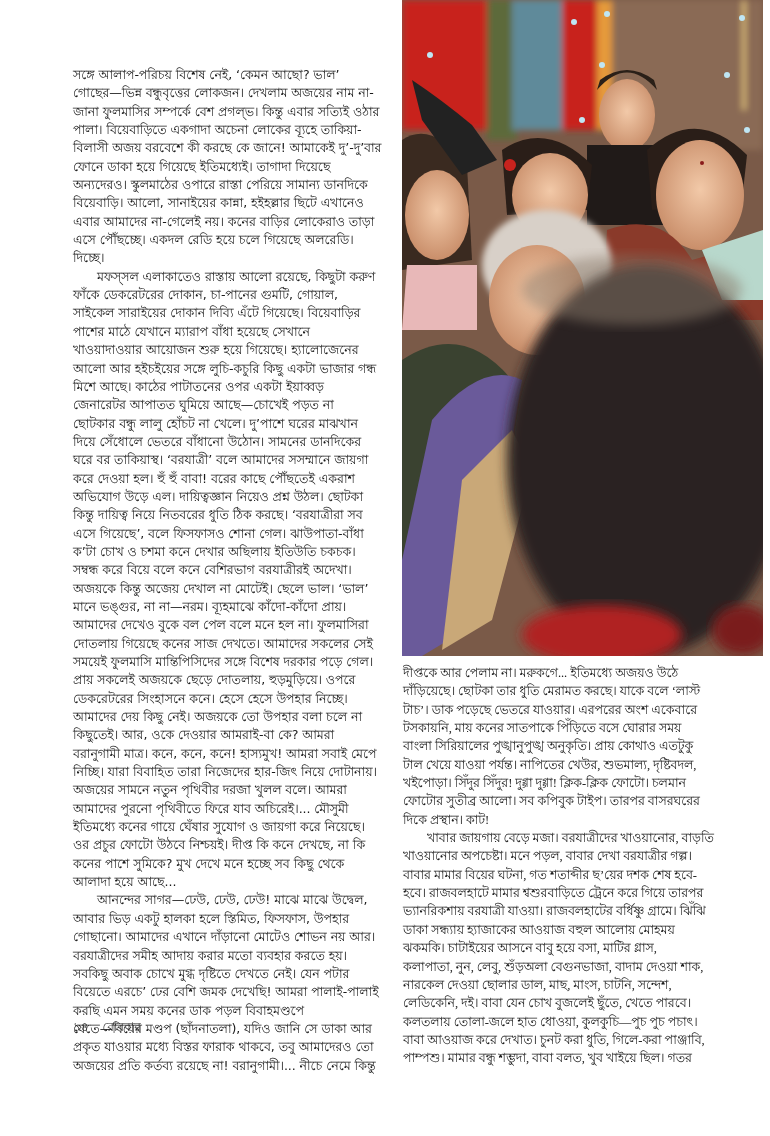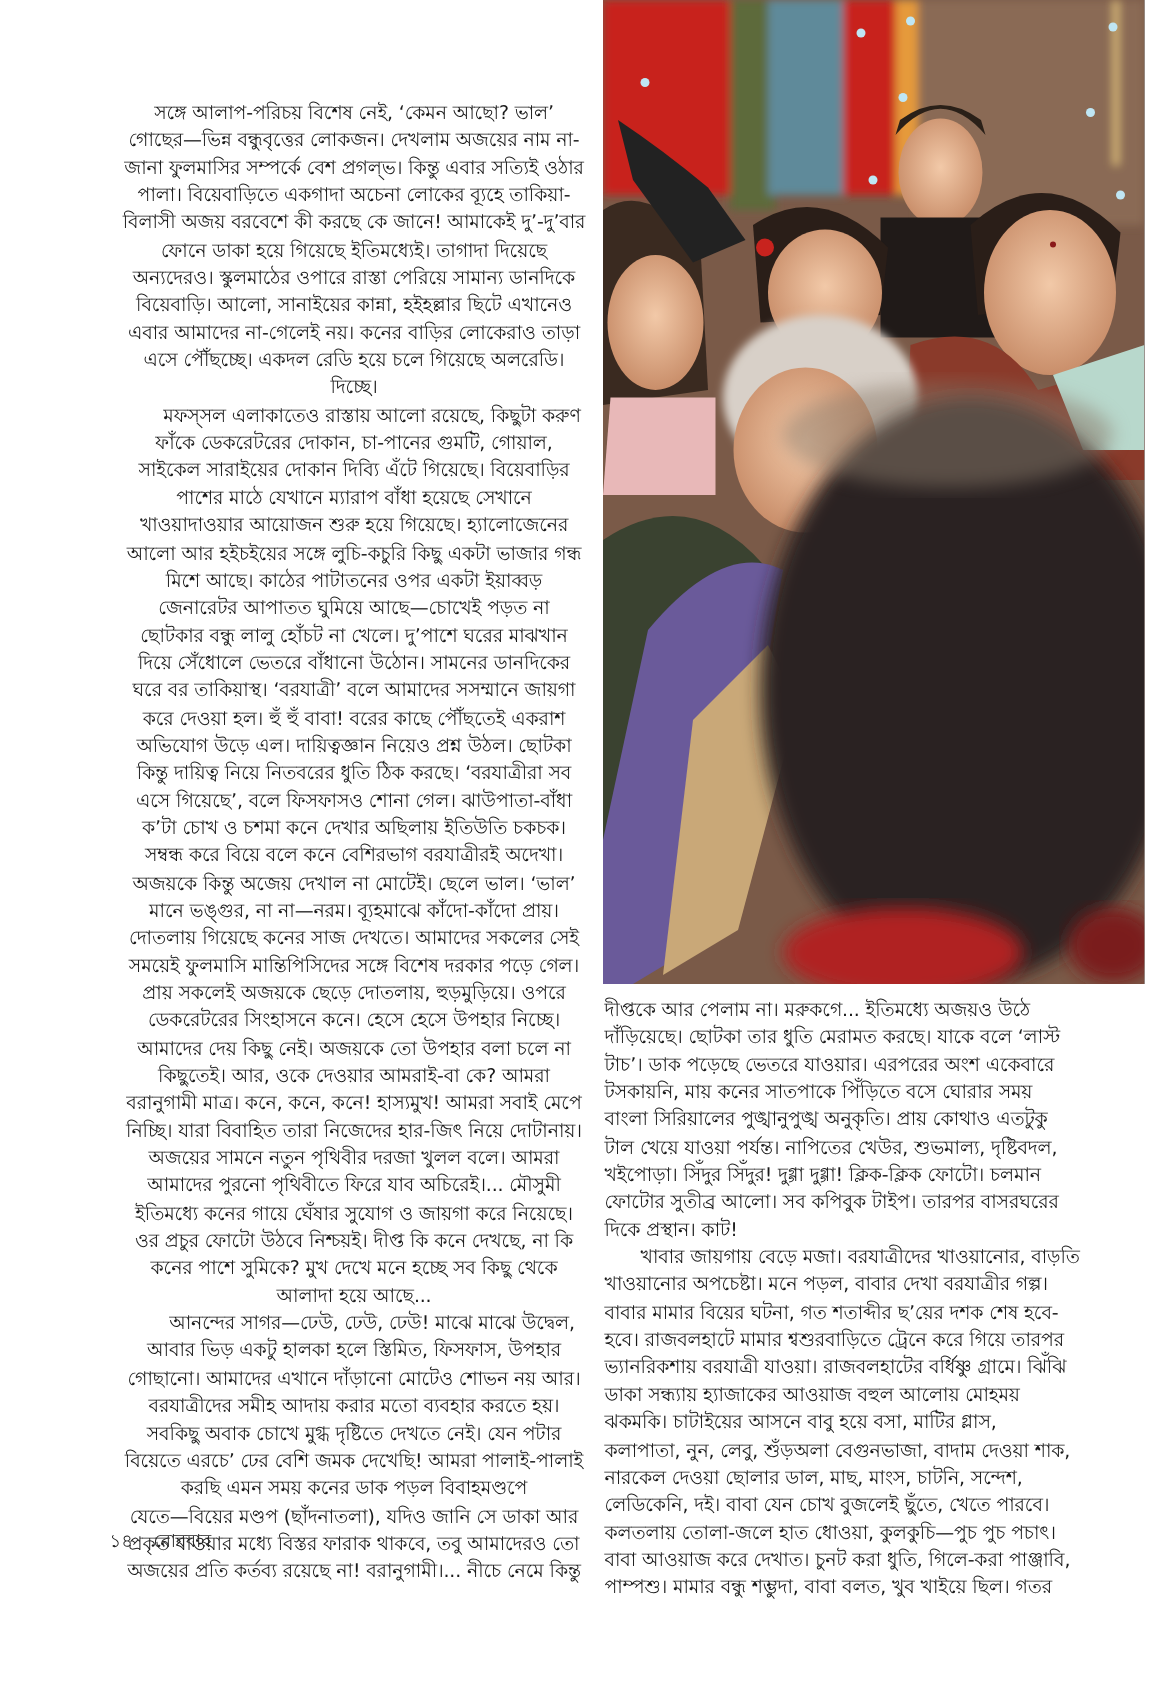--- a/index.html
+++ b/index.html
@@ -1,20 +1,20 @@
 <!DOCTYPE html>
 <html><head>
 <meta charset="utf-8">
 <style>
   html, body { margin: 0; padding: 0; background: #ffffff; }
   body { width: 770px; height: 1136px; position: relative; overflow: hidden;
          font-family: "DejaVu Sans", sans-serif; color: #1a1a1a; }
   .col { position: absolute; font-size: 12.6px; line-height: 18.35px; letter-spacing: -0.1px; }
-  .col-left { left: 73px; top: 66px; width: 326px; text-align: center; }
-  .col-right { left: 403px; top: 664px; width: 358px; }
+  .col-left { left: 73px; top: 66px; width: 326px; }
+  .col-right { left: 403px; top: 664px; width: 358px; font-family: Liberation Serif, serif; }
   .line { white-space: nowrap; overflow: visible; display: block; }
   .indent { padding-left: 24px; }
   .photo { position: absolute; left: 402px; top: 0; width: 361px; height: 656px; overflow: hidden; background: #3a2a22; }
   .photo svg { display: block; }
   .footer { position: absolute; left: 73px; top: 1018px; font-size: 12px; color: #222; }
   .footer .pg { margin-right: 10px; }
 </style>
 </head>
 <body>
 
@@ -42,20 +42,21 @@
     <span class="line">দিয়ে সেঁধোলে ভেতরে বাঁধানো উঠোন। সামনের ডানদিকের</span>
     <span class="line">ঘরে বর তাকিয়াস্থ। ‘বরযাত্রী’ বলে আমাদের সসম্মানে জায়গা</span>
     <span class="line">করে দেওয়া হল। হুঁ হুঁ বাবা! বরের কাছে পৌঁছতেই একরাশ</span>
     <span class="line">অভিযোগ উড়ে এল। দায়িত্বজ্ঞান নিয়েও প্রশ্ন উঠল। ছোটকা</span>
     <span class="line">কিন্তু দায়িত্ব নিয়ে নিতবরের ধুতি ঠিক করছে। ‘বরযাত্রীরা সব</span>
     <span class="line">এসে গিয়েছে’, বলে ফিসফাসও শোনা গেল। ঝাউপাতা-বাঁধা</span>
     <span class="line">ক’টা চোখ ও চশমা কনে দেখার অছিলায় ইতিউতি চকচক।</span>
     <span class="line">সম্বন্ধ করে বিয়ে বলে কনে বেশিরভাগ বরযাত্রীরই অদেখা।</span>
     <span class="line">অজয়কে কিন্তু অজেয় দেখাল না মোটেই। ছেলে ভাল। ‘ভাল’</span>
     <span class="line">মানে ভঙ্গুর, না না—নরম। ব্যূহমাঝে কাঁদো-কাঁদো প্রায়।</span>
+    <span class="line">আমাদের দেখেও বুকে বল পেল বলে মনে হল না। ফুলমাসিরা</span>
     <span class="line">দোতলায় গিয়েছে কনের সাজ দেখতে। আমাদের সকলের সেই</span>
     <span class="line">সময়েই ফুলমাসি মান্তিপিসিদের সঙ্গে বিশেষ দরকার পড়ে গেল।</span>
     <span class="line">প্রায় সকলেই অজয়কে ছেড়ে দোতলায়, হুড়মুড়িয়ে। ওপরে</span>
     <span class="line">ডেকরেটরের সিংহাসনে কনে। হেসে হেসে উপহার নিচ্ছে।</span>
     <span class="line">আমাদের দেয় কিছু নেই। অজয়কে তো উপহার বলা চলে না</span>
     <span class="line">কিছুতেই। আর, ওকে দেওয়ার আমরাই-বা কে? আমরা</span>
     <span class="line">বরানুগামী মাত্র। কনে, কনে, কনে! হাস্যমুখ! আমরা সবাই মেপে</span>
     <span class="line">নিচ্ছি। যারা বিবাহিত তারা নিজেদের হার-জিৎ নিয়ে দোটানায়।</span>
     <span class="line">অজয়ের সামনে নতুন পৃথিবীর দরজা খুলল বলে। আমরা</span>
     <span class="line">আমাদের পুরনো পৃথিবীতে ফিরে যাব অচিরেই।... মৌসুমী</span>

